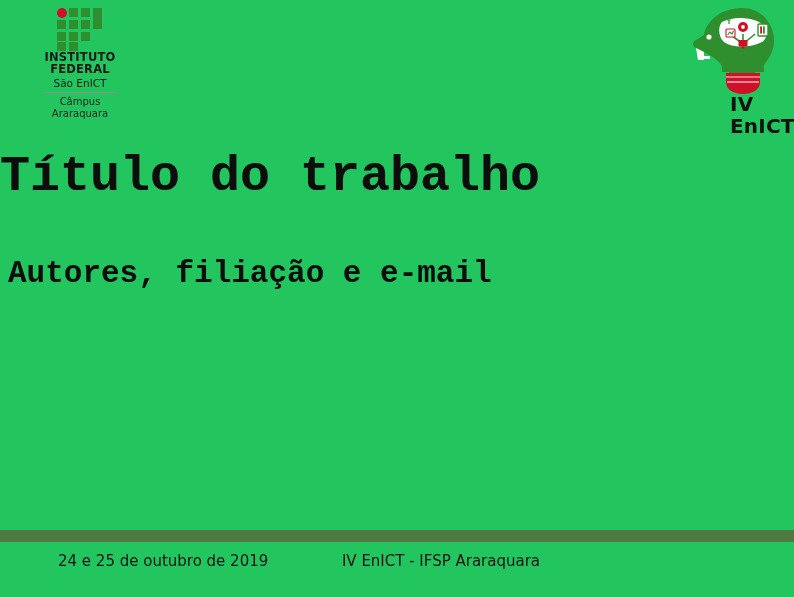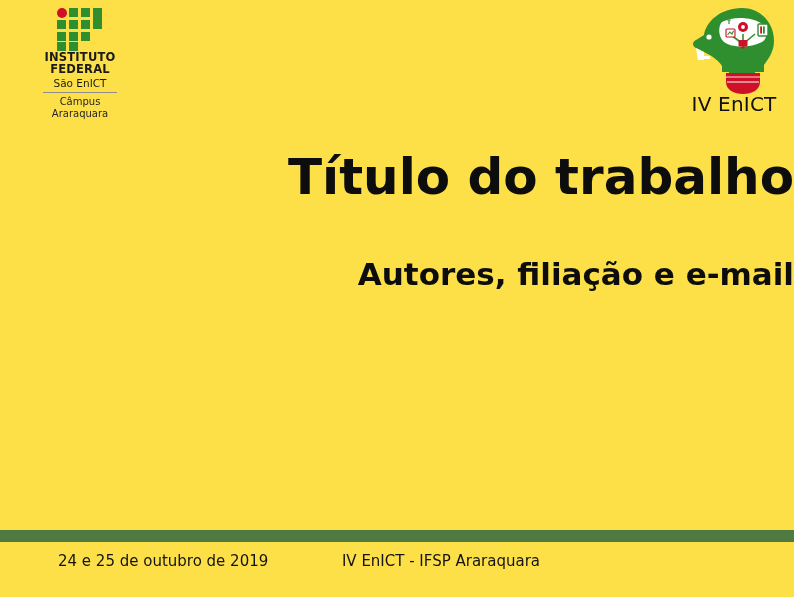--- a/index.html
+++ b/index.html
@@ -7,21 +7,21 @@
     padding: 0;
     background: #ffffff;
   }
   body {
     font-family: "DejaVu Sans", sans-serif;
   }
   #slide {
     position: relative;
     width: 794px;
     height: 597px;
-    background: #fde047;
+    background: #22c55e;
     overflow: hidden;
   }
 
   
   #ifsp-logo {
     position: absolute;
     left: 32px;
     top: 2px;
     width: 96px;
     height: 112px;
@@ -85,50 +85,53 @@
     top: 4px;
     width: 104px;
     height: 118px;
   }
   #enict-art {
     position: relative;
     width: 104px;
     height: 90px;
   }
   #enict-caption {
-    text-align: center;
-    font-weight: normal;
+    text-align: left;
+    font-weight: bold;
     font-size: 20px;
     color: #111111;
     letter-spacing: 0.2px;
     line-height: 22px;
     margin-top: -1px;
+    margin-left: 48px;
   }
 
   
   #title-block {
     position: absolute;
     left: 0;
     top: 148px;
     width: 794px;
-    text-align: right;
+    text-align: left;
+    font-family: Liberation Mono, monospace;
   }
   #slide-title {
     font-size: 50px;
     font-weight: bold;
     color: #0d0d0d;
     line-height: 58px;
     letter-spacing: 0px;
   }
   #slide-subtitle {
     font-size: 31px;
     font-weight: bold;
     color: #0d0d0d;
     line-height: 36px;
     margin-top: 50px;
+    padding-left: 8px;
   }
 
   
   #footer-bar {
     position: absolute;
     left: 0;
     top: 530px;
     width: 794px;
     height: 12px;
     background: #4f7a41;

